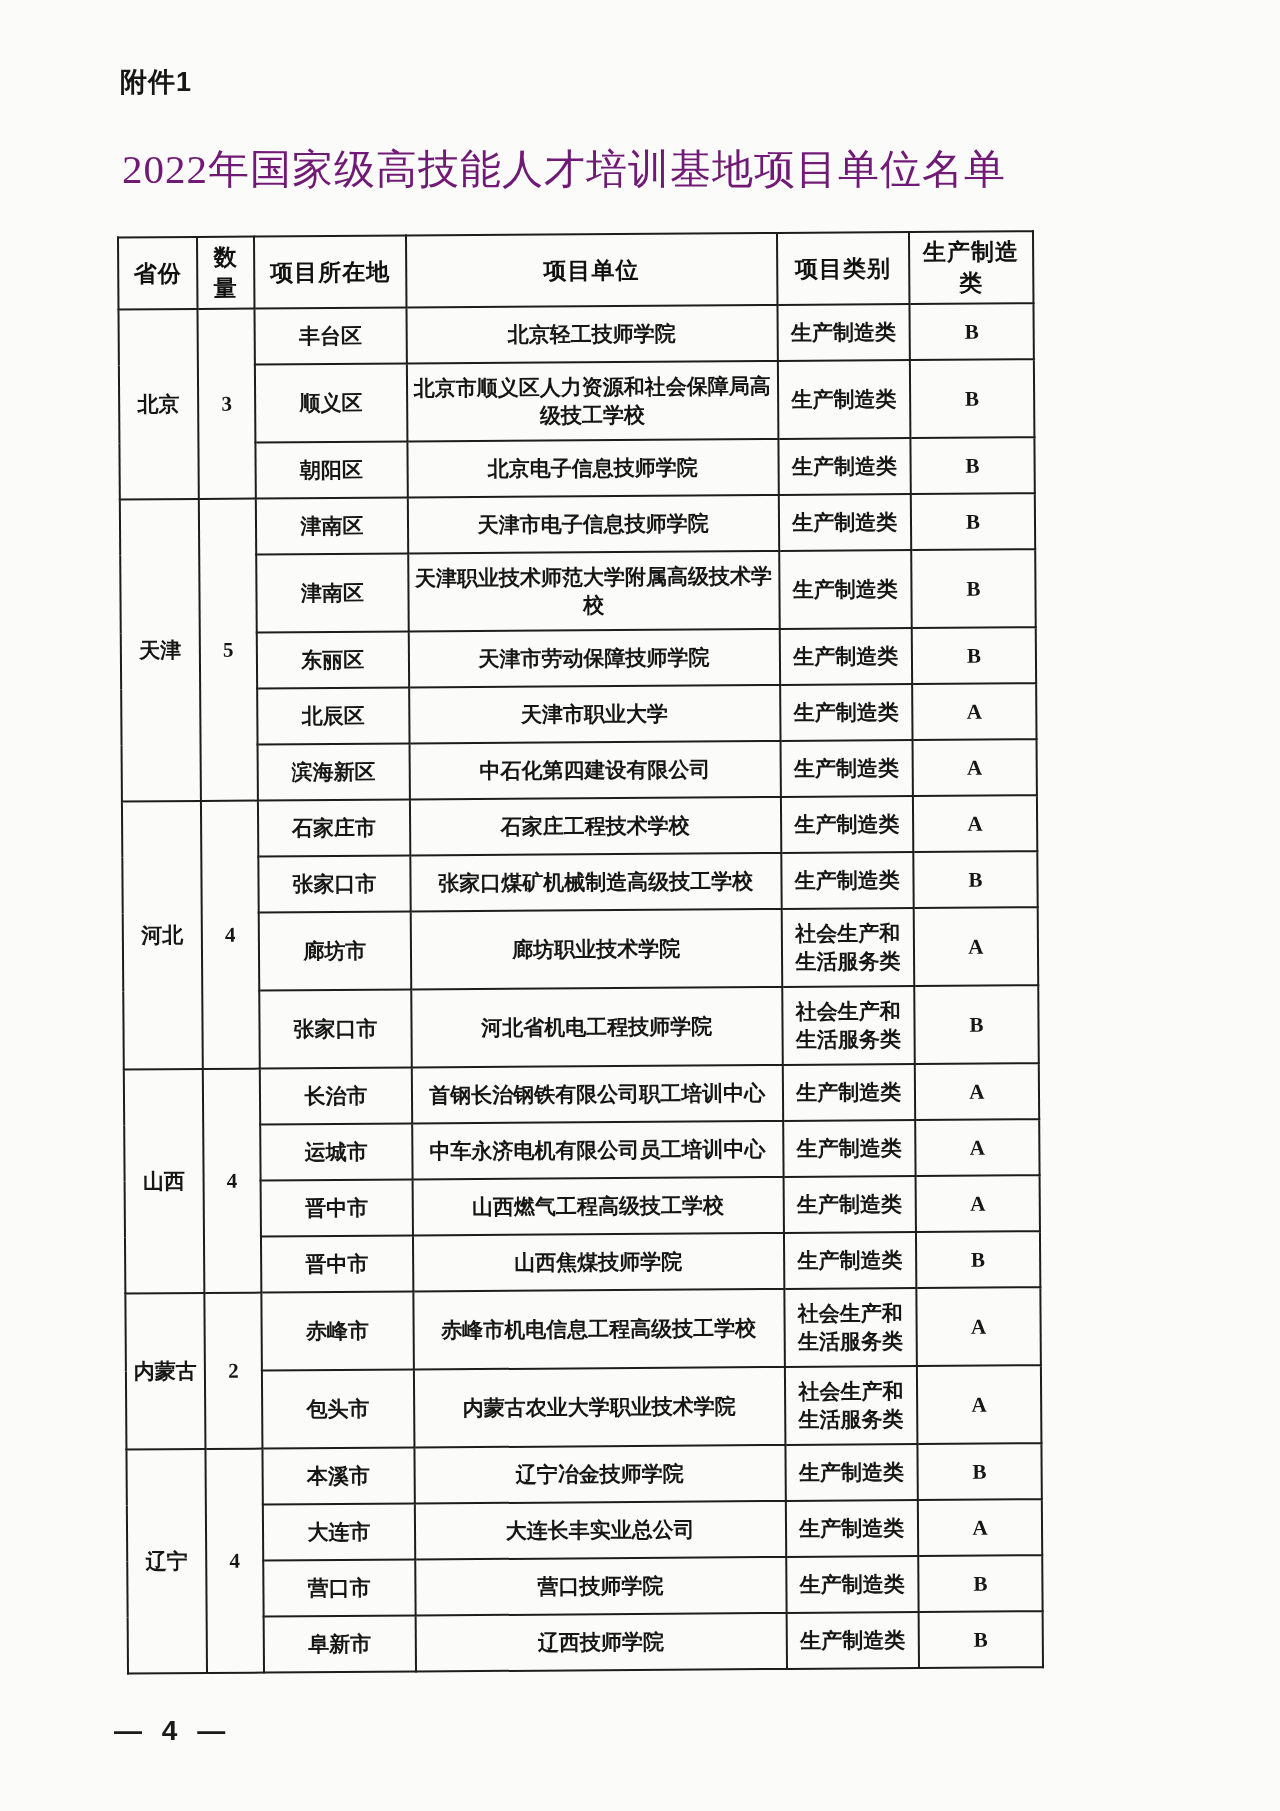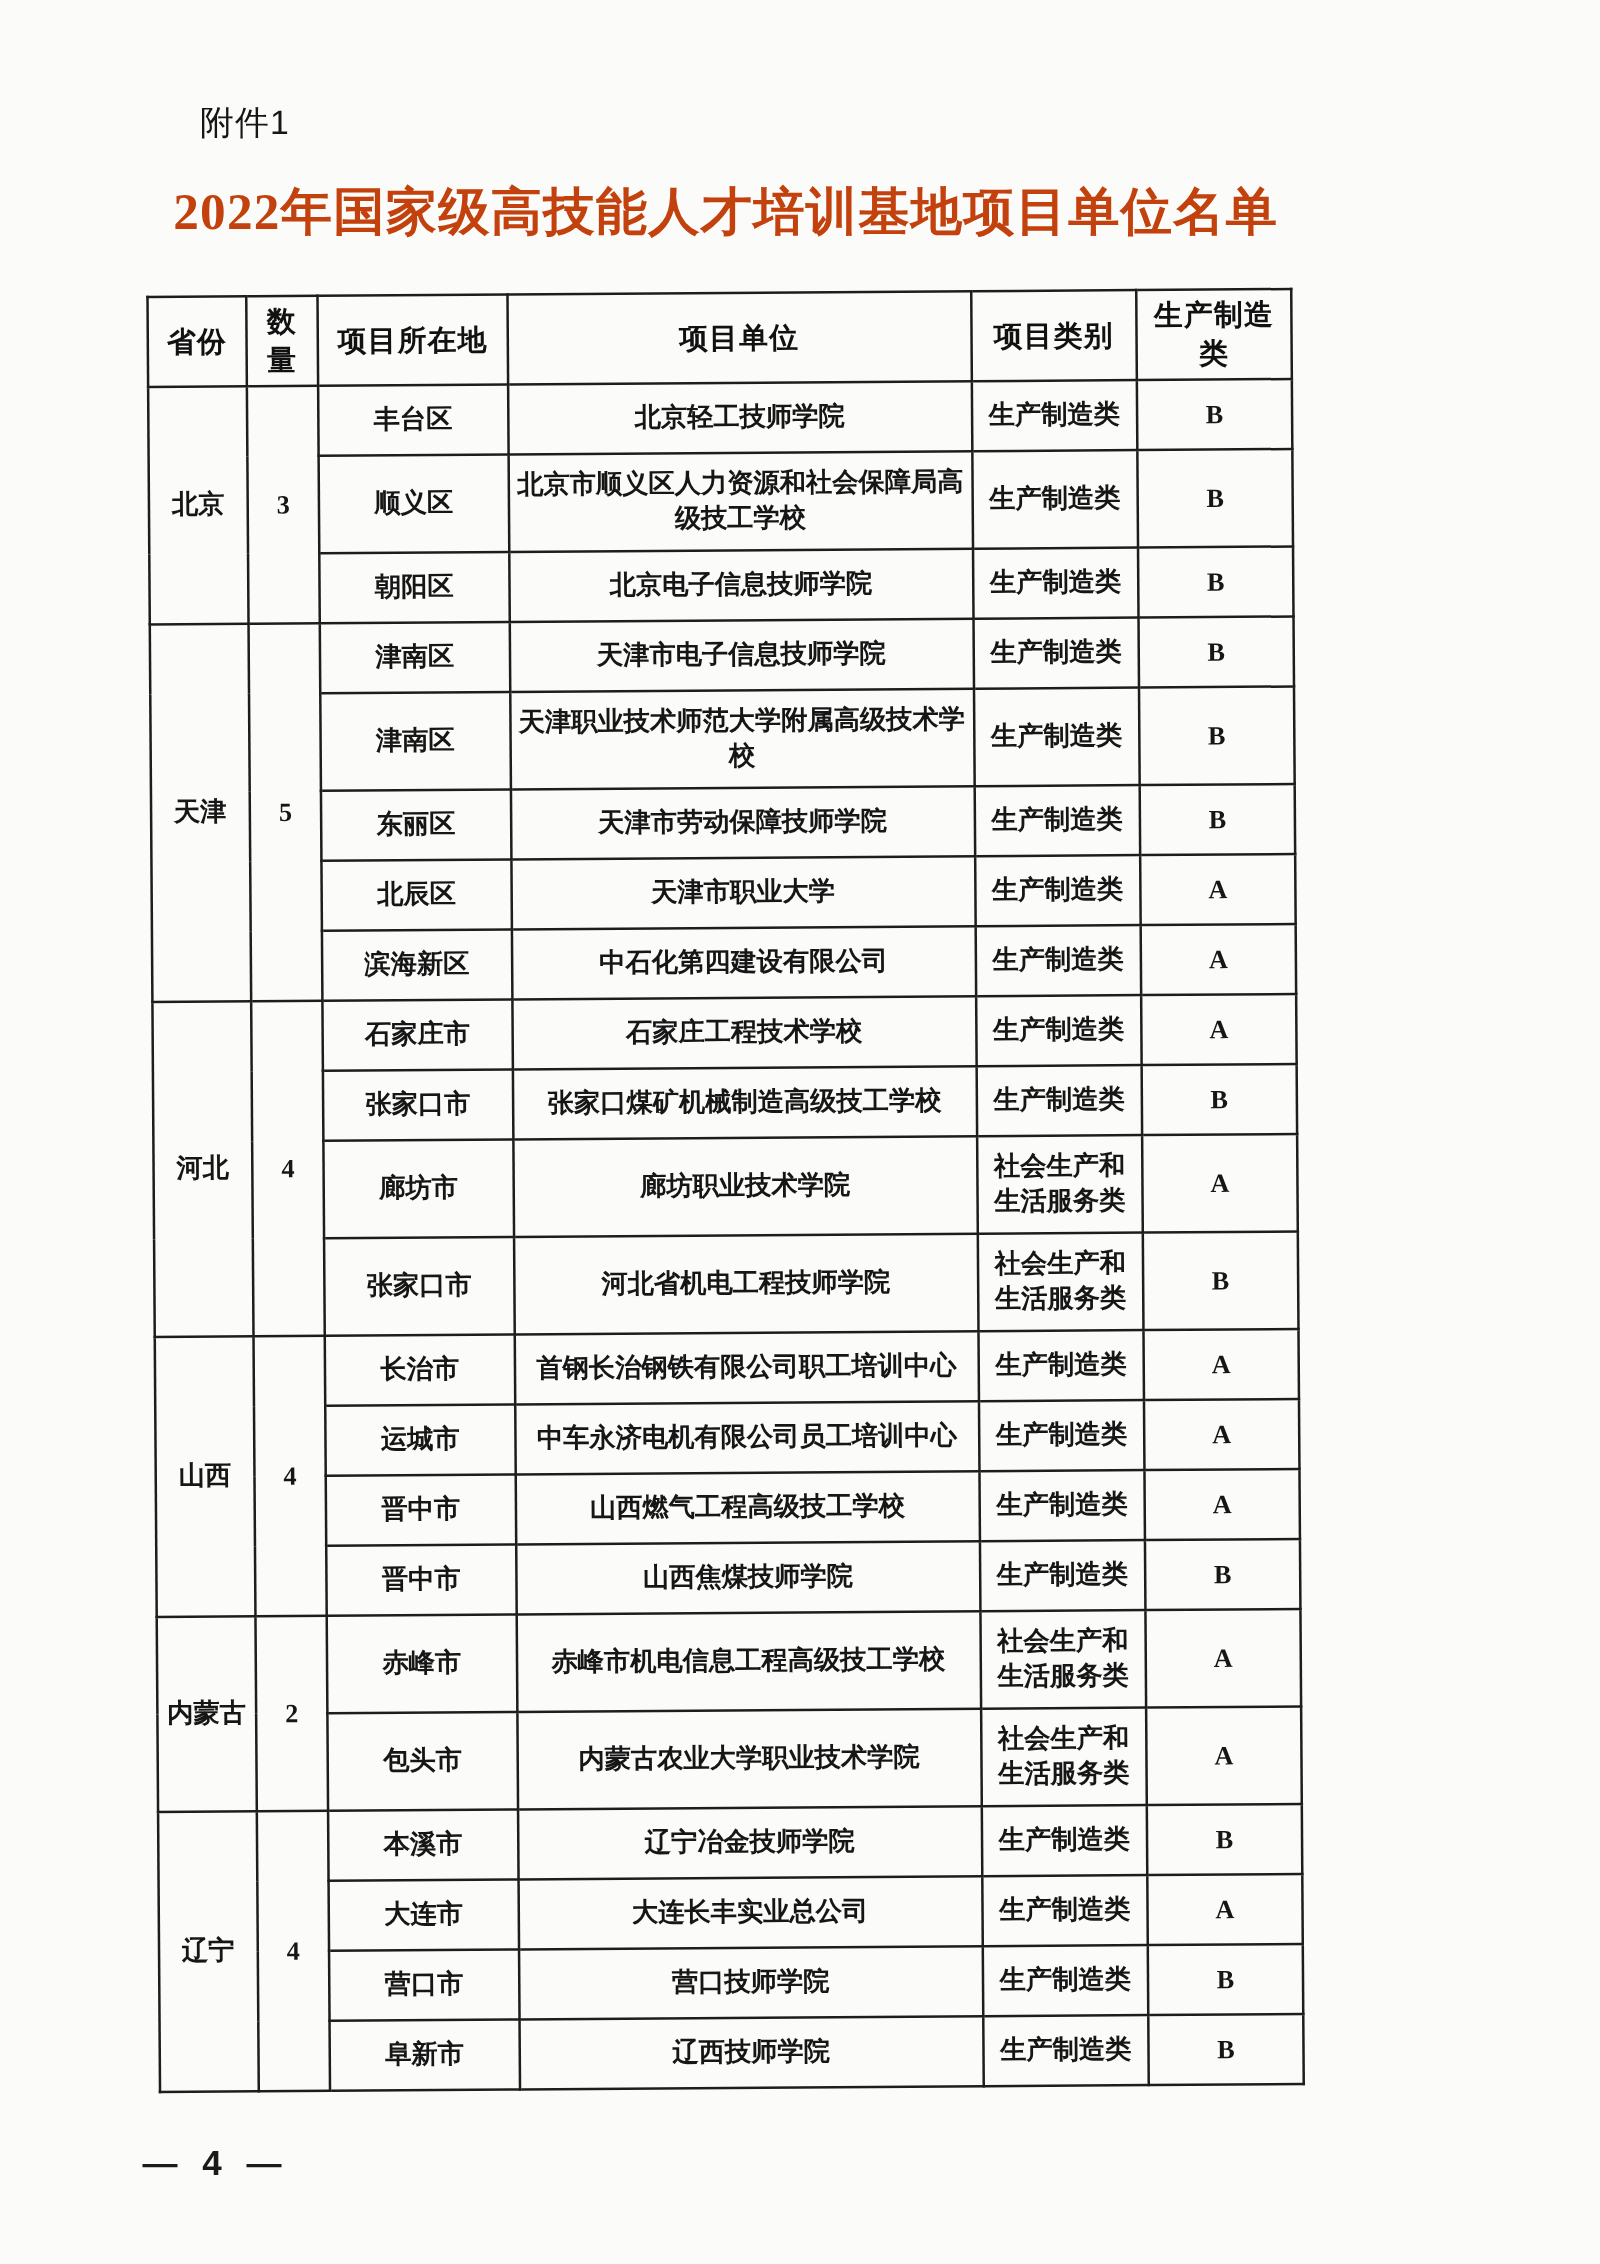--- a/index.html
+++ b/index.html
@@ -5,29 +5,29 @@
   html,body{margin:0;padding:0;}
   body{
     width:1280px;height:1811px;position:relative;
     background:#fbfbf9;
     font-family:"Liberation Sans","DejaVu Sans",sans-serif;
     color:#161616;
     overflow:hidden;
   }
   .content{position:absolute;left:122px;top:0;width:917px;}
   .attachment{
-    position:absolute;left:-2px;top:80px;
-    font-size:27px;font-weight:400;letter-spacing:1px;margin-left:40px;
+    position:absolute;left:-2px;top:64px;
+    font-size:27px;font-weight:700;letter-spacing:1px;
   }
   .title{
     margin:142px 0 0 0;
-    text-align:center;
+    text-align:left;
     font-family:"Liberation Serif","DejaVu Serif",serif;
-    font-size:41px;font-weight:700;letter-spacing:1px;
-    color:#c2410c;
+    font-size:41px;font-weight:400;letter-spacing:1px;
+    color:#701a75;
   }
   table.t{
     margin-top:37px;
     border-collapse:collapse;table-layout:fixed;width:917px;
     transform:rotate(-0.4deg);transform-origin:40% 50%;
   }
   table.t th,table.t td{
     border:2px solid #1d1d1b;
     padding:4px 6px;
     text-align:center;vertical-align:middle;

